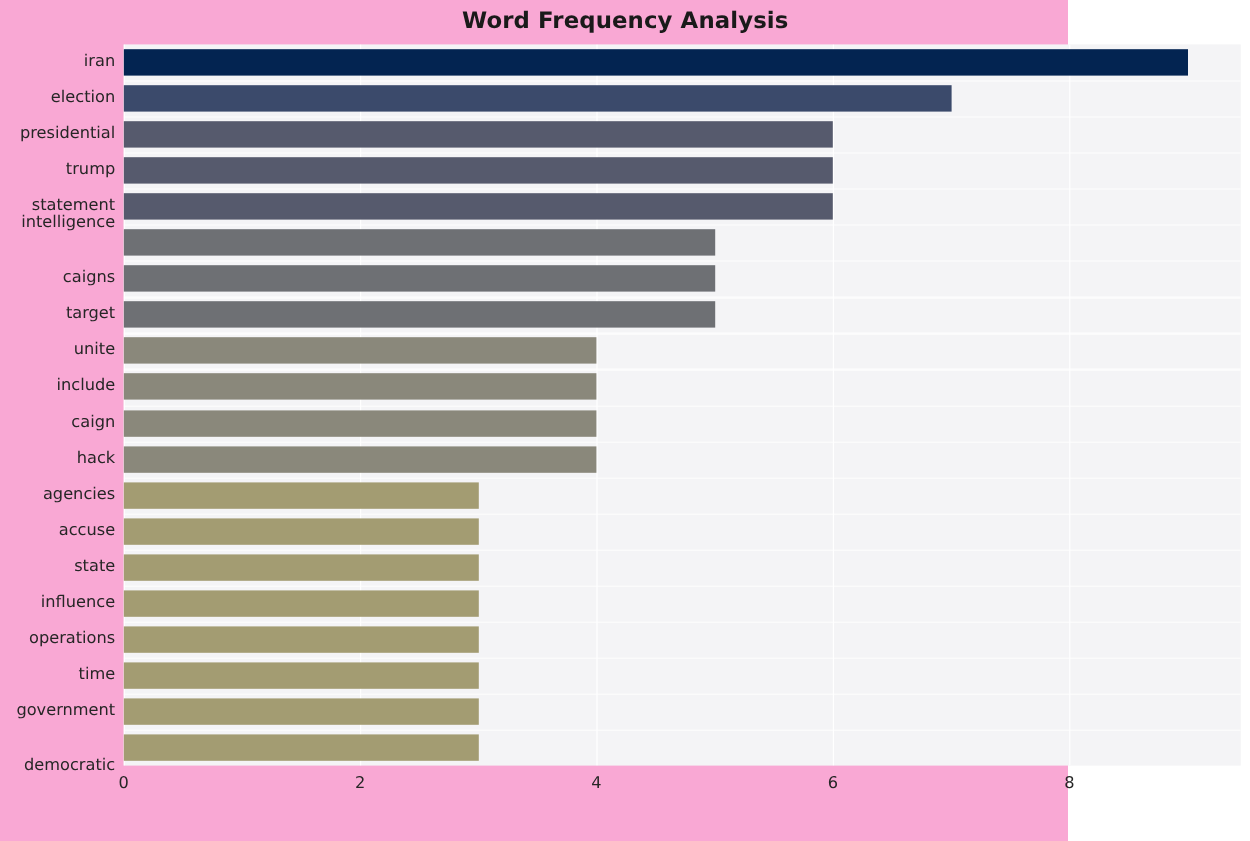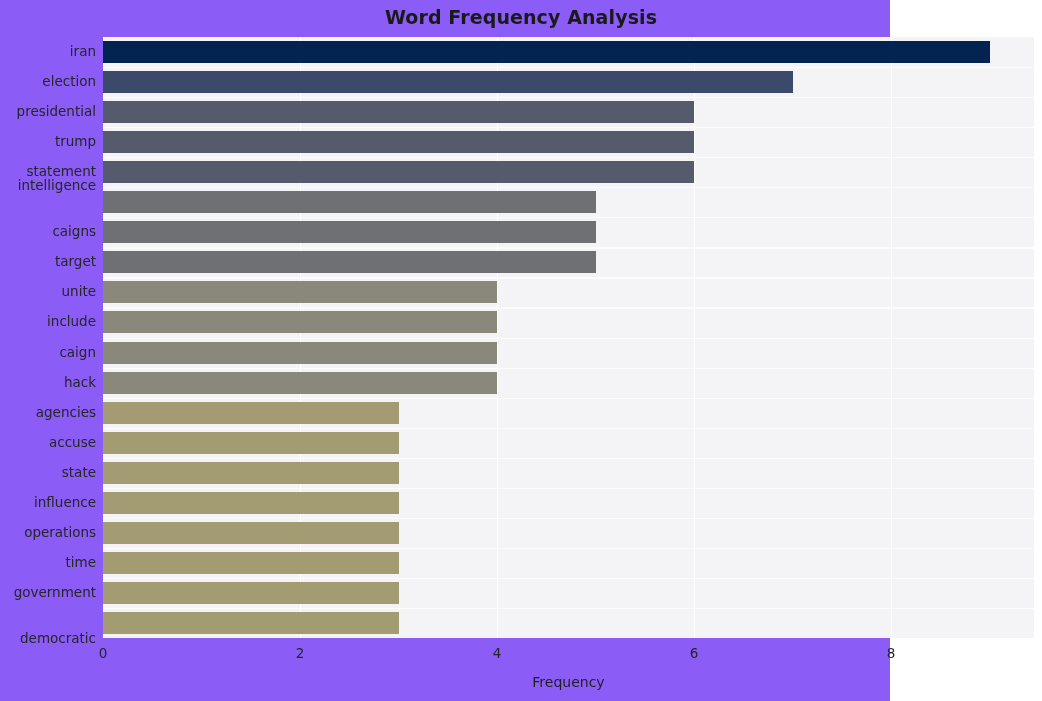--- a/index.html
+++ b/index.html
@@ -11,21 +11,21 @@
     width: 1042px;
     height: 701px;
     font-family: "DejaVu Sans", "Liberation Sans", sans-serif;
     overflow: hidden;
   }
 
   #figure {
     position: relative;
     width: 890px;
     height: 701px;
-    background: #8b5cf6;
+    background: #f9a8d4;
   }
 
   
   #chart-title {
     position: absolute;
     left: 0;
     top: 6px;
     width: 1042px;
     text-align: center;
     font-size: 19px;
@@ -250,15 +250,14 @@
     </div>
 
   <div id="xtick-layer">
       <div class="xtick" style="left: 0px;">0</div>
       <div class="xtick" style="left: 197.037px;">2</div>
       <div class="xtick" style="left: 394.074px;">4</div>
       <div class="xtick" style="left: 591.111px;">6</div>
       <div class="xtick" style="left: 788.148px;">8</div>
     </div>
 
-  <div id="xlabel">Frequency</div>
 
 </div>
 
 </body></html>

